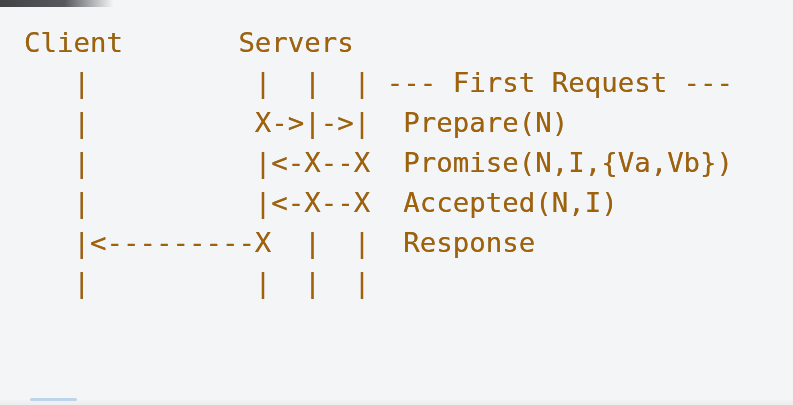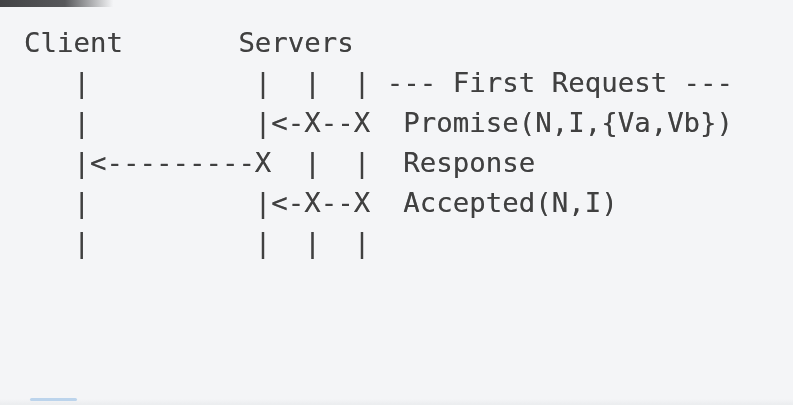--- a/index.html
+++ b/index.html
@@ -12,21 +12,21 @@
     font-family: "DejaVu Sans Mono", "Liberation Mono", monospace;
   }
   .frame {
     position: absolute;
     inset: 0;
   }
   .diagram {
     position: absolute;
     left: 24px;
     top: 23px;
-    color: #404040;
+    color: #a16207;
     font-size: 27.4px;
     line-height: 40px;
     text-shadow: 0 0 0.6px rgba(58,61,66,0.55);
   }
   .line {
     white-space: pre;
     height: 40px;
   }
   .artifact-top {
     position: absolute;
@@ -55,23 +55,24 @@
   }
 </style>
 </head>
 <body>
 
 <div class="frame">
 
   <div class="diagram">
     <div class="line">Client       Servers</div>
     <div class="line">   |          |  |  | --- First Request ---</div>
+    <div class="line">   |          X-&gt;|-&gt;|  Prepare(N)</div>
     <div class="line">   |          |&lt;-X--X  Promise(N,I,{Va,Vb})</div>
+    <div class="line">   |          |&lt;-X--X  Accepted(N,I)</div>
     <div class="line">   |&lt;---------X  |  |  Response</div>
-    <div class="line">   |          |&lt;-X--X  Accepted(N,I)</div>
     <div class="line">   |          |  |  |</div>
   </div>
 
   <div class="artifact-top"></div>
   <div class="artifact-bottom"></div>
   <div class="artifact-blue"></div>
 
 </div>
 
 </body></html>

